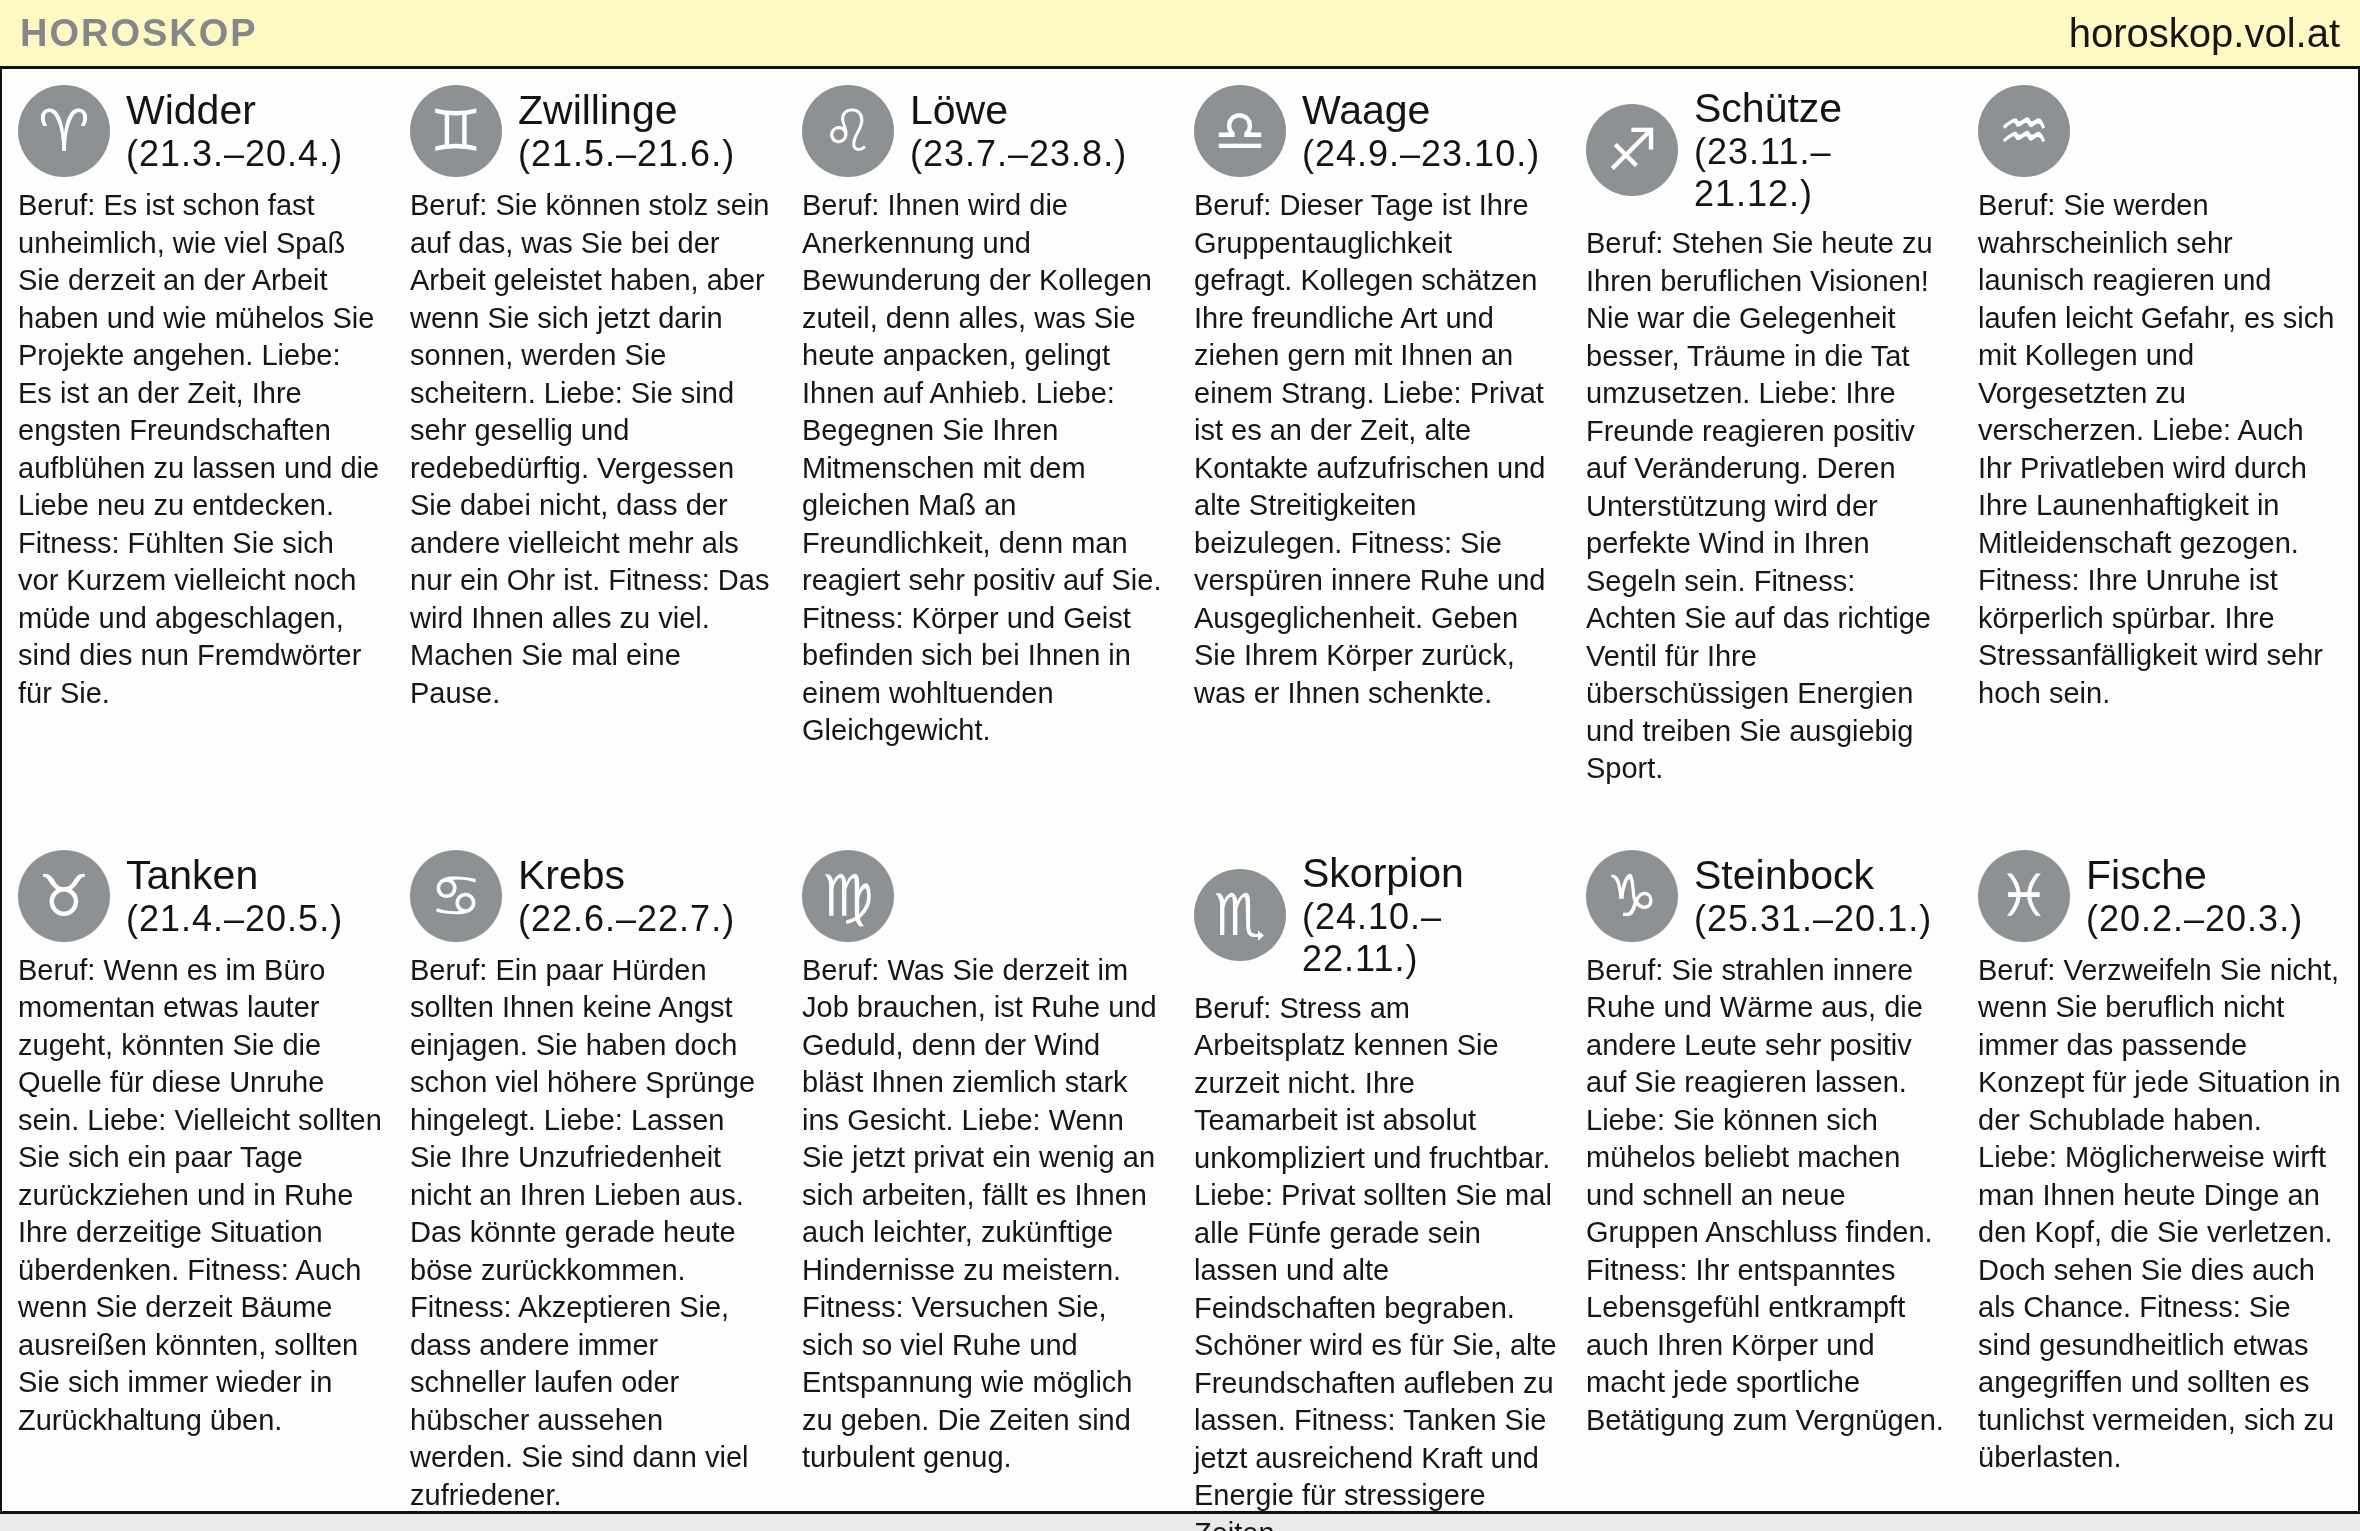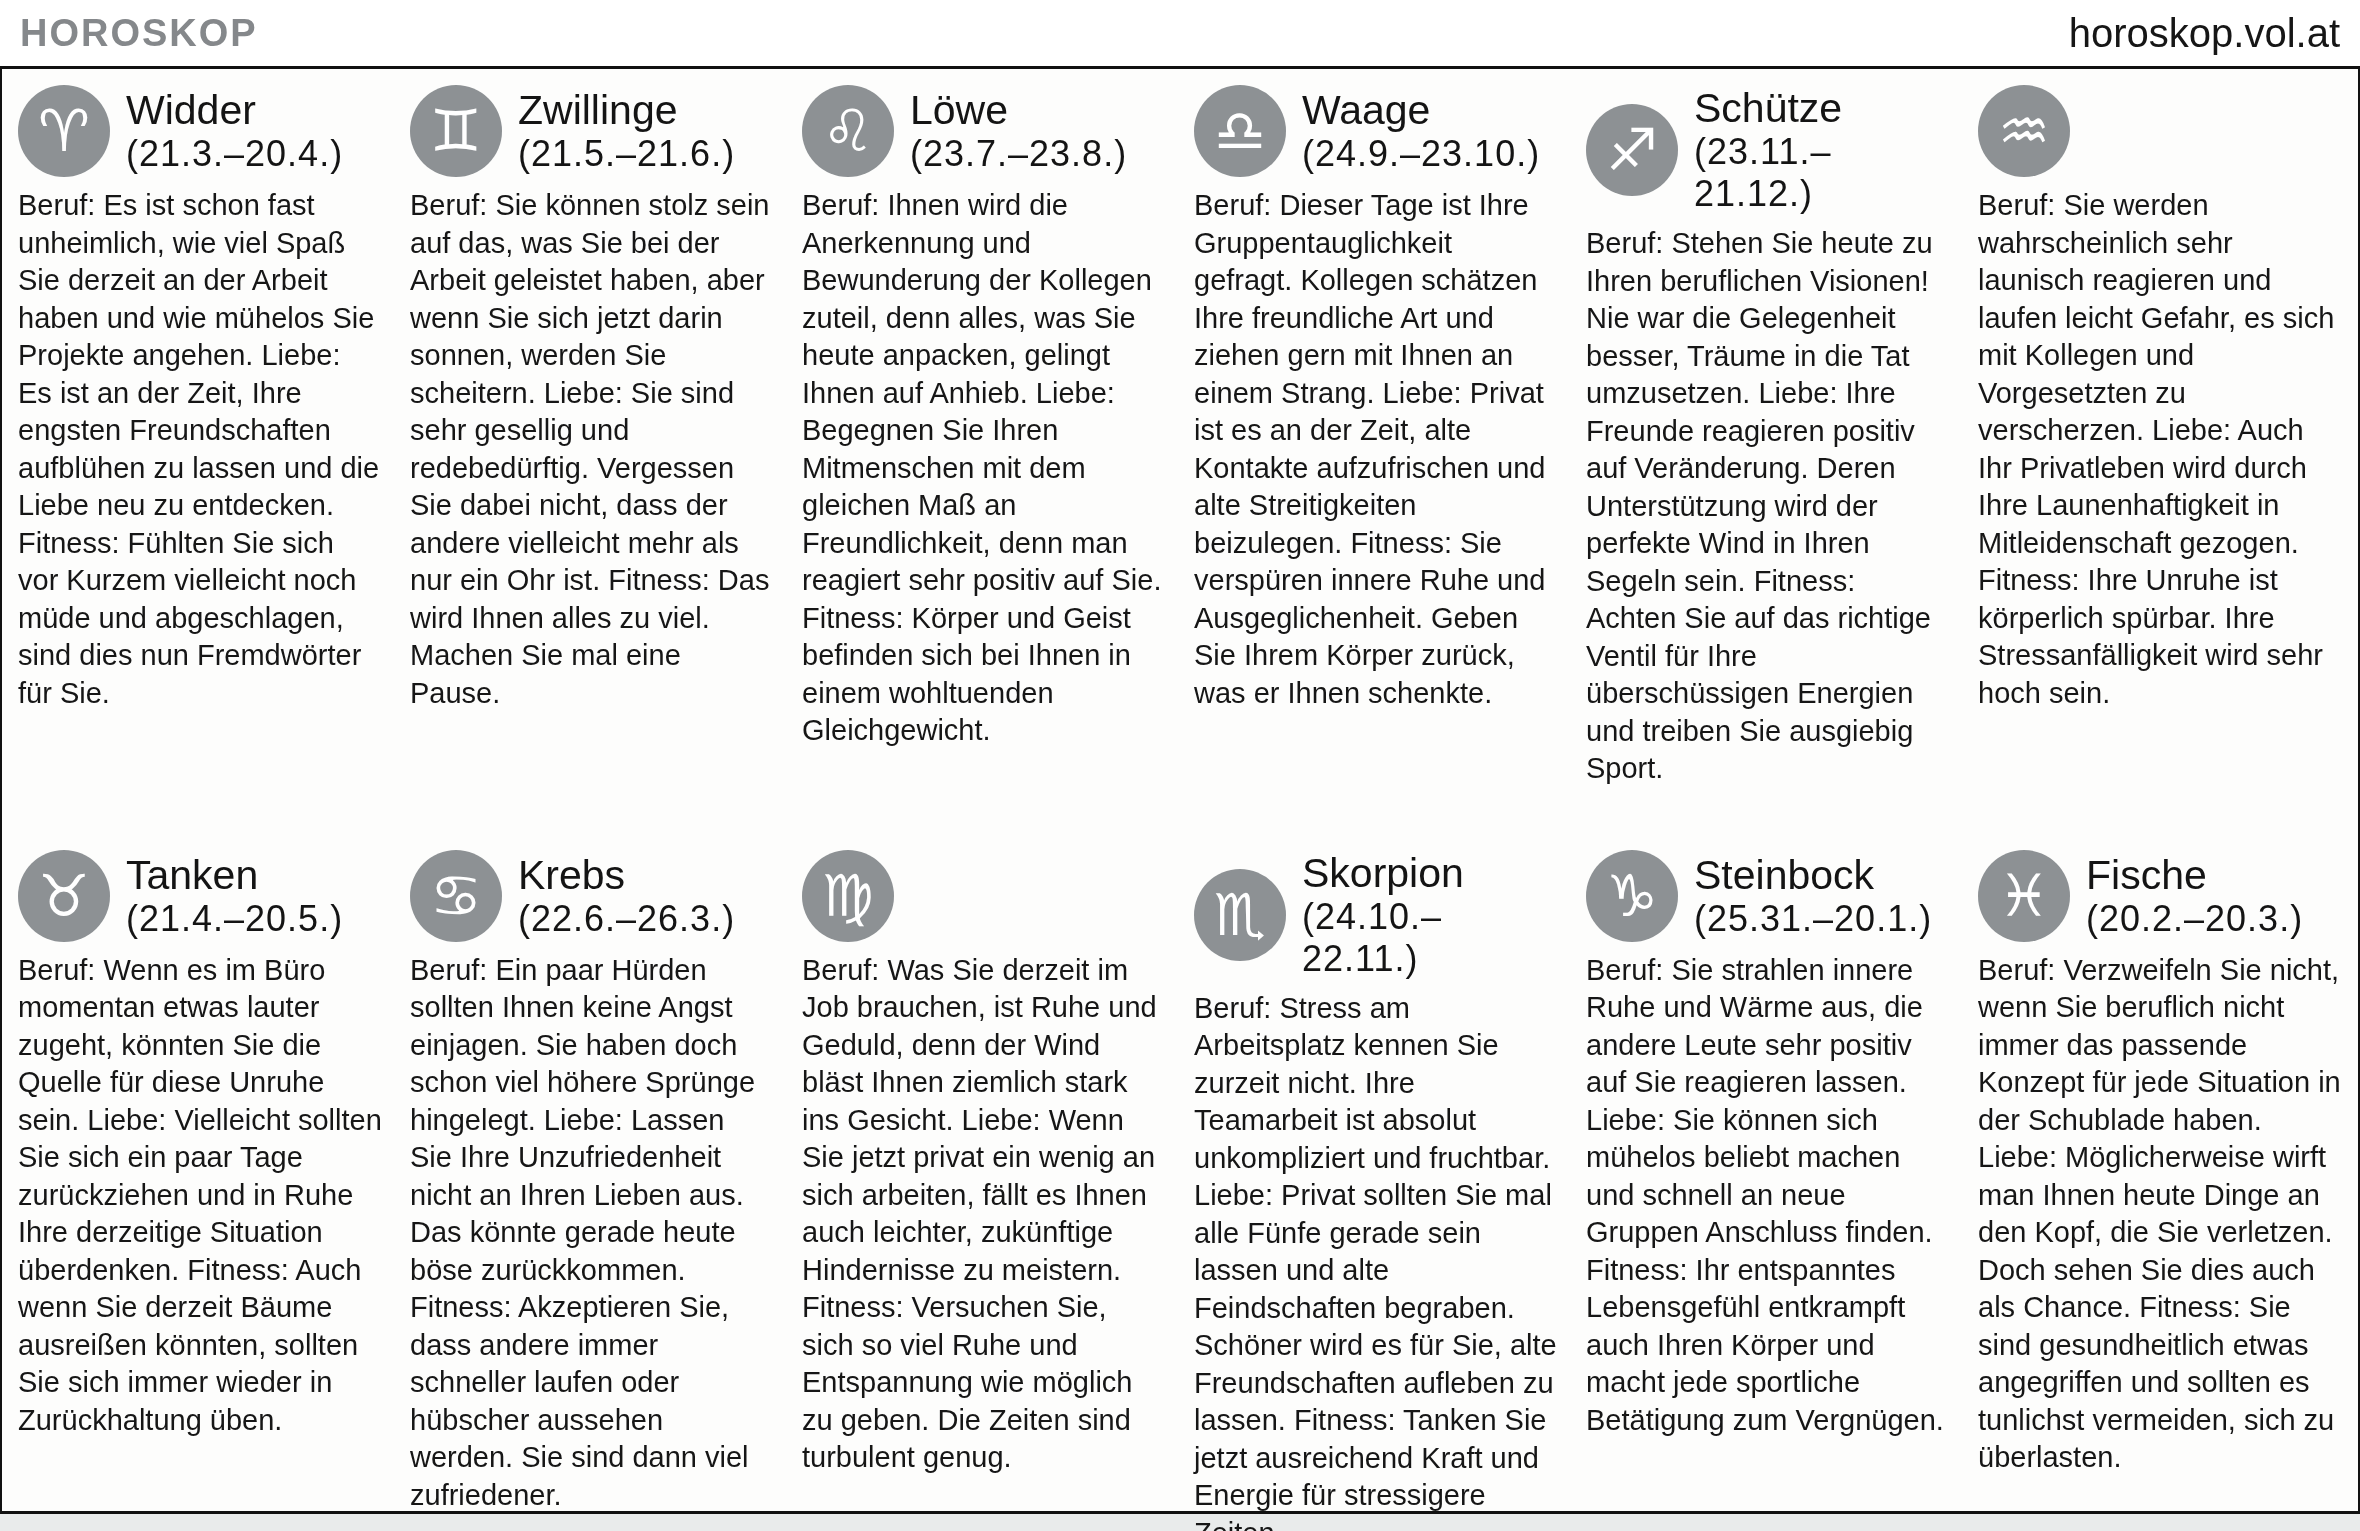--- a/index.html
+++ b/index.html
@@ -8,21 +8,21 @@
     width: 2360px;
     height: 1531px;
     background: #e9ebeb;
     font-family: "Liberation Sans", sans-serif;
     overflow: hidden;
   }
   .page { width: 2360px; height: 1531px; position: relative; }
 
   .topbar {
     height: 66px;
-    background: #ffffff;
+    background: #fef9c3;
     display: flex;
     align-items: center;
     justify-content: space-between;
     padding: 0 20px;
     box-sizing: border-box;
   }
   .topbar .kicker {
     font-size: 38px;
     font-weight: bold;
     color: #85888b;
@@ -196,21 +196,21 @@
     <div class="sign-body"><b class="sec-label">Beruf:</b> Wenn es im Büro momentan etwas lauter zugeht, könnten Sie die Quelle für diese Unruhe sein. <b class="sec-label">Liebe:</b> Vielleicht sollten Sie sich ein paar Tage zurückziehen und in Ruhe Ihre derzeitige Situation überdenken. <b class="sec-label">Fitness:</b> Auch wenn Sie derzeit Bäume ausreißen könnten, sollten Sie sich immer wieder in Zurückhaltung üben.</div>
   </div>
 
   <div class="sign-card">
     <div class="sign-head">
       <div class="sign-icon">
         <span class="glyph">♋</span>
       </div>
       <div class="sign-title">
         <div class="sign-name">Krebs</div>
-        <div class="sign-dates">(22.6.–26.3.)</div>
+        <div class="sign-dates">(22.6.–22.7.)</div>
       </div>
     </div>
     <div class="sign-body"><b class="sec-label">Beruf:</b> Ein paar Hürden sollten Ihnen keine Angst einjagen. Sie haben doch schon viel höhere Sprünge hingelegt. <b class="sec-label">Liebe:</b> Lassen Sie Ihre Unzufriedenheit nicht an Ihren Lieben aus. Das könnte gerade heute böse zurückkommen. <b class="sec-label">Fitness:</b> Akzeptieren Sie, dass andere immer schneller laufen oder hübscher aussehen werden. Sie sind dann viel zufriedener.</div>
   </div>
 
   <div class="sign-card">
     <div class="sign-head">
       <div class="sign-icon">
         <span class="glyph">♍</span>
       </div>

